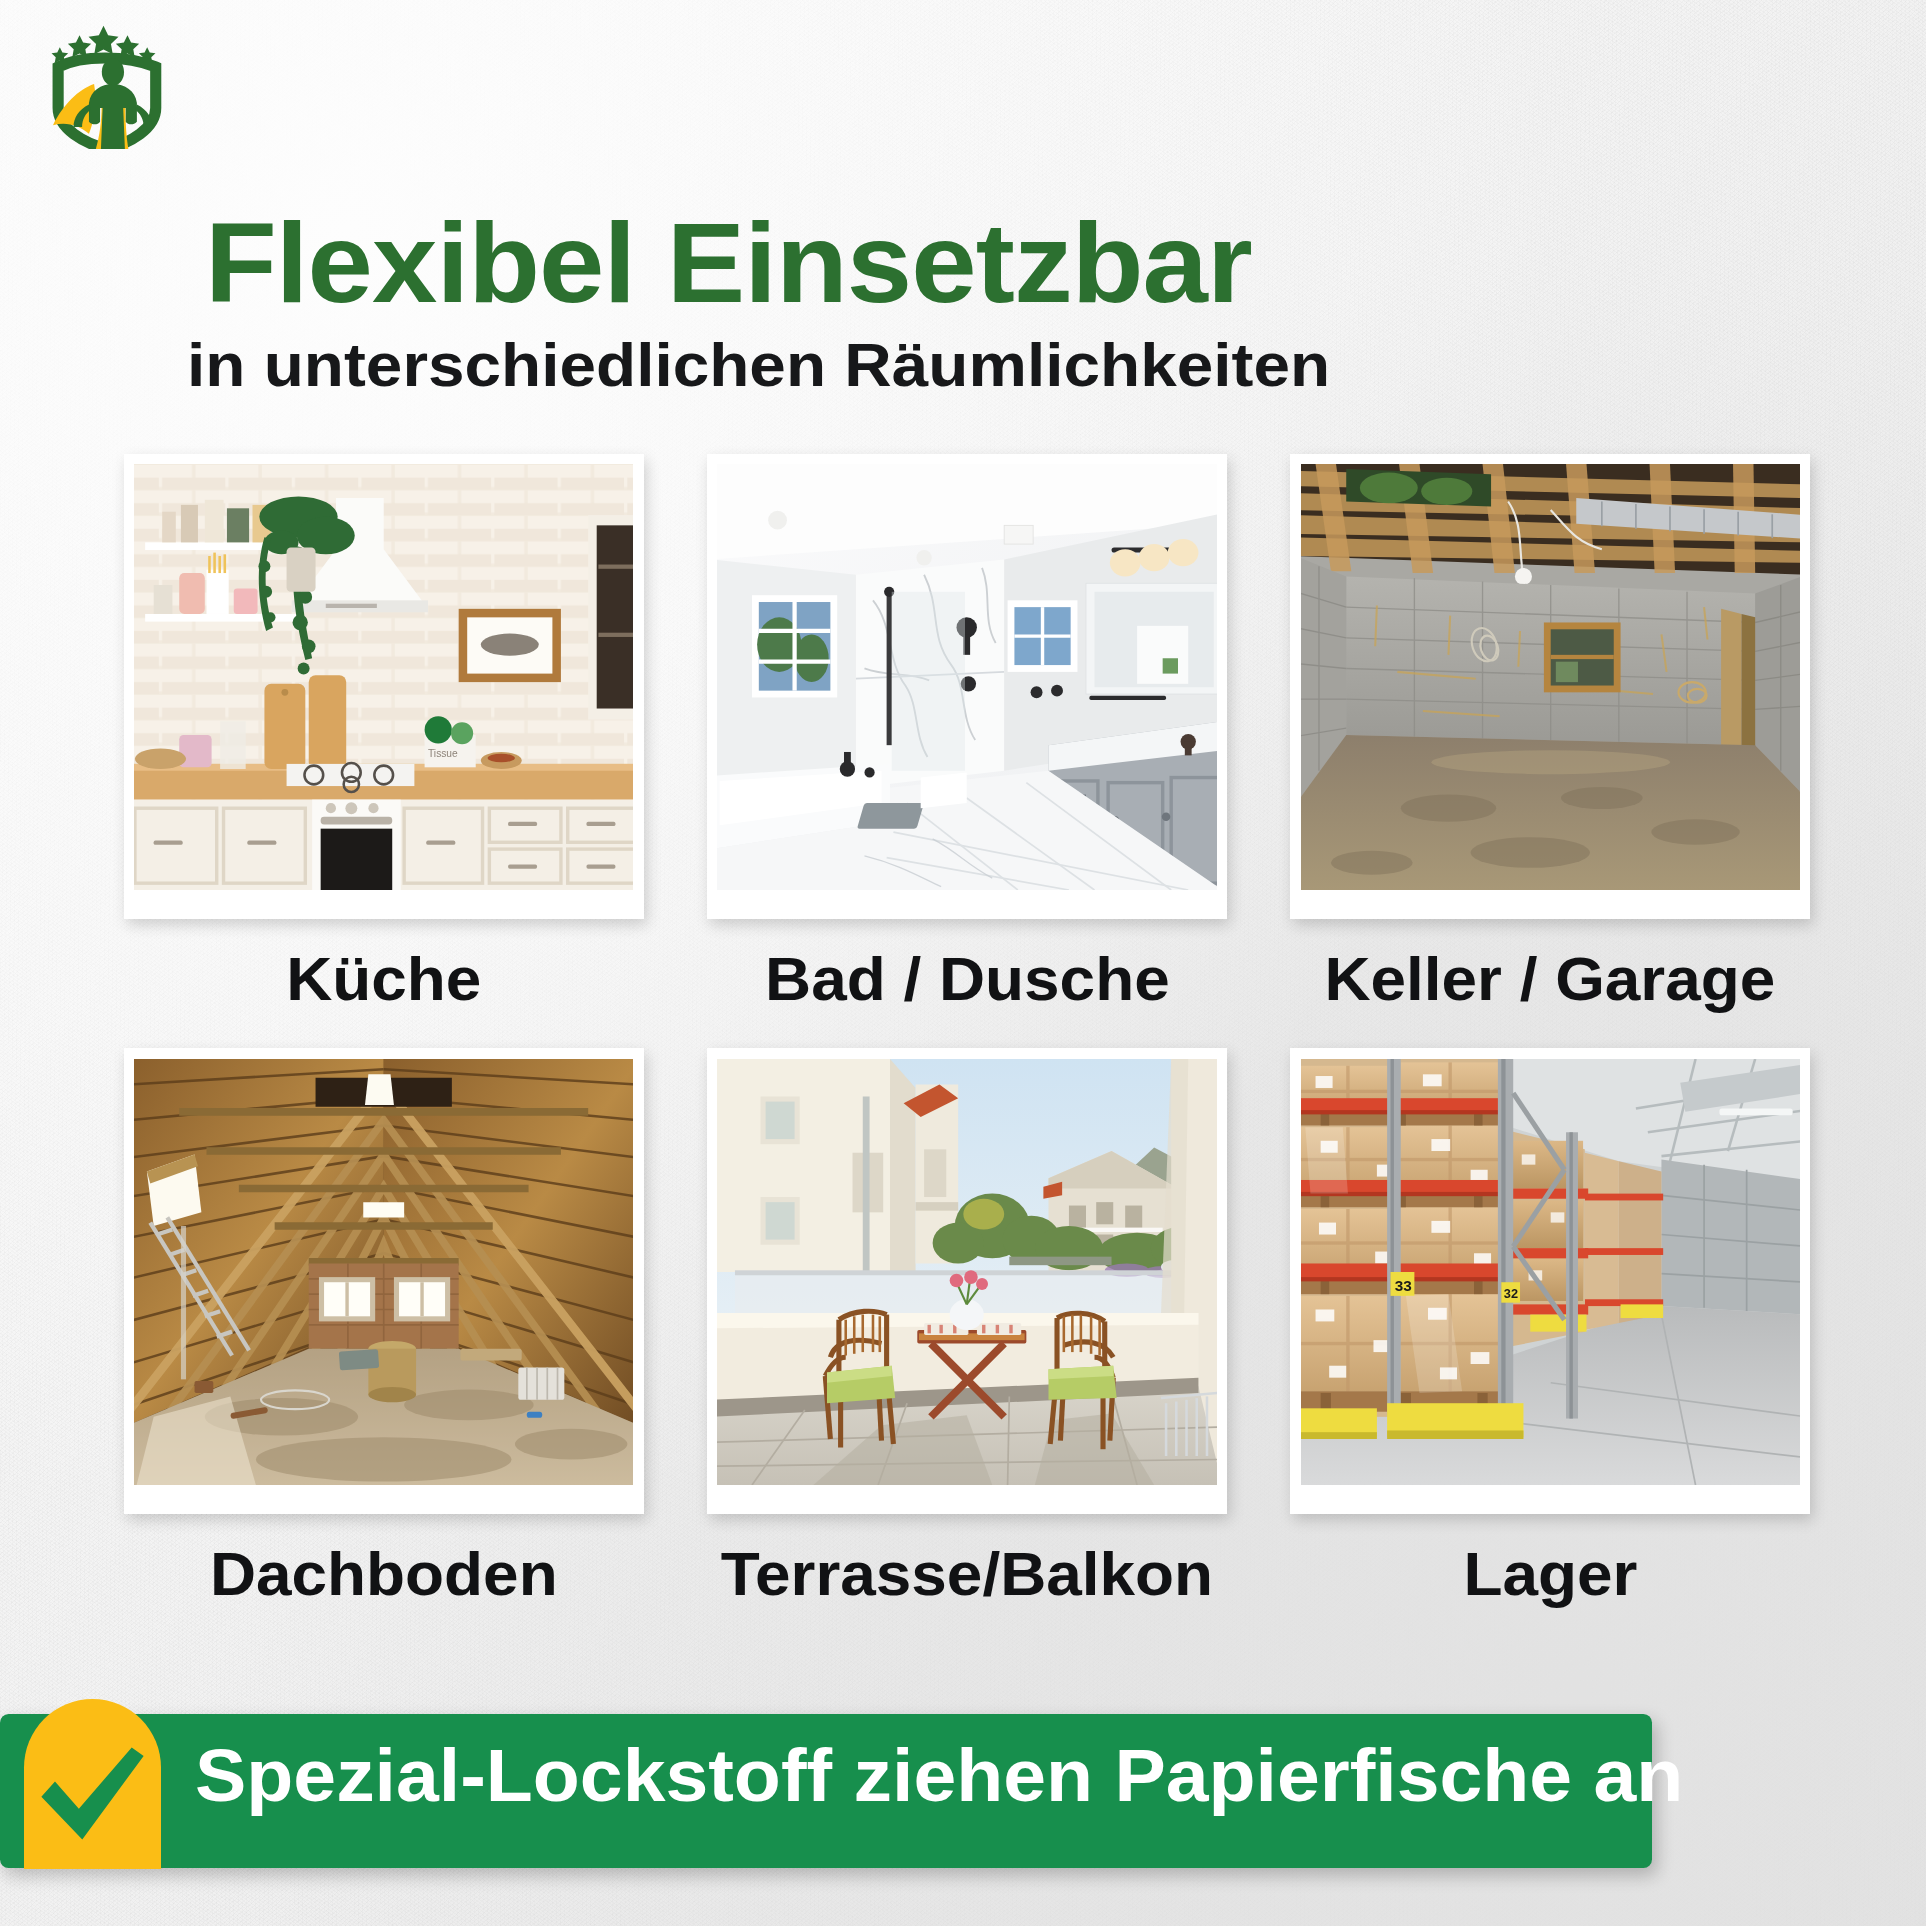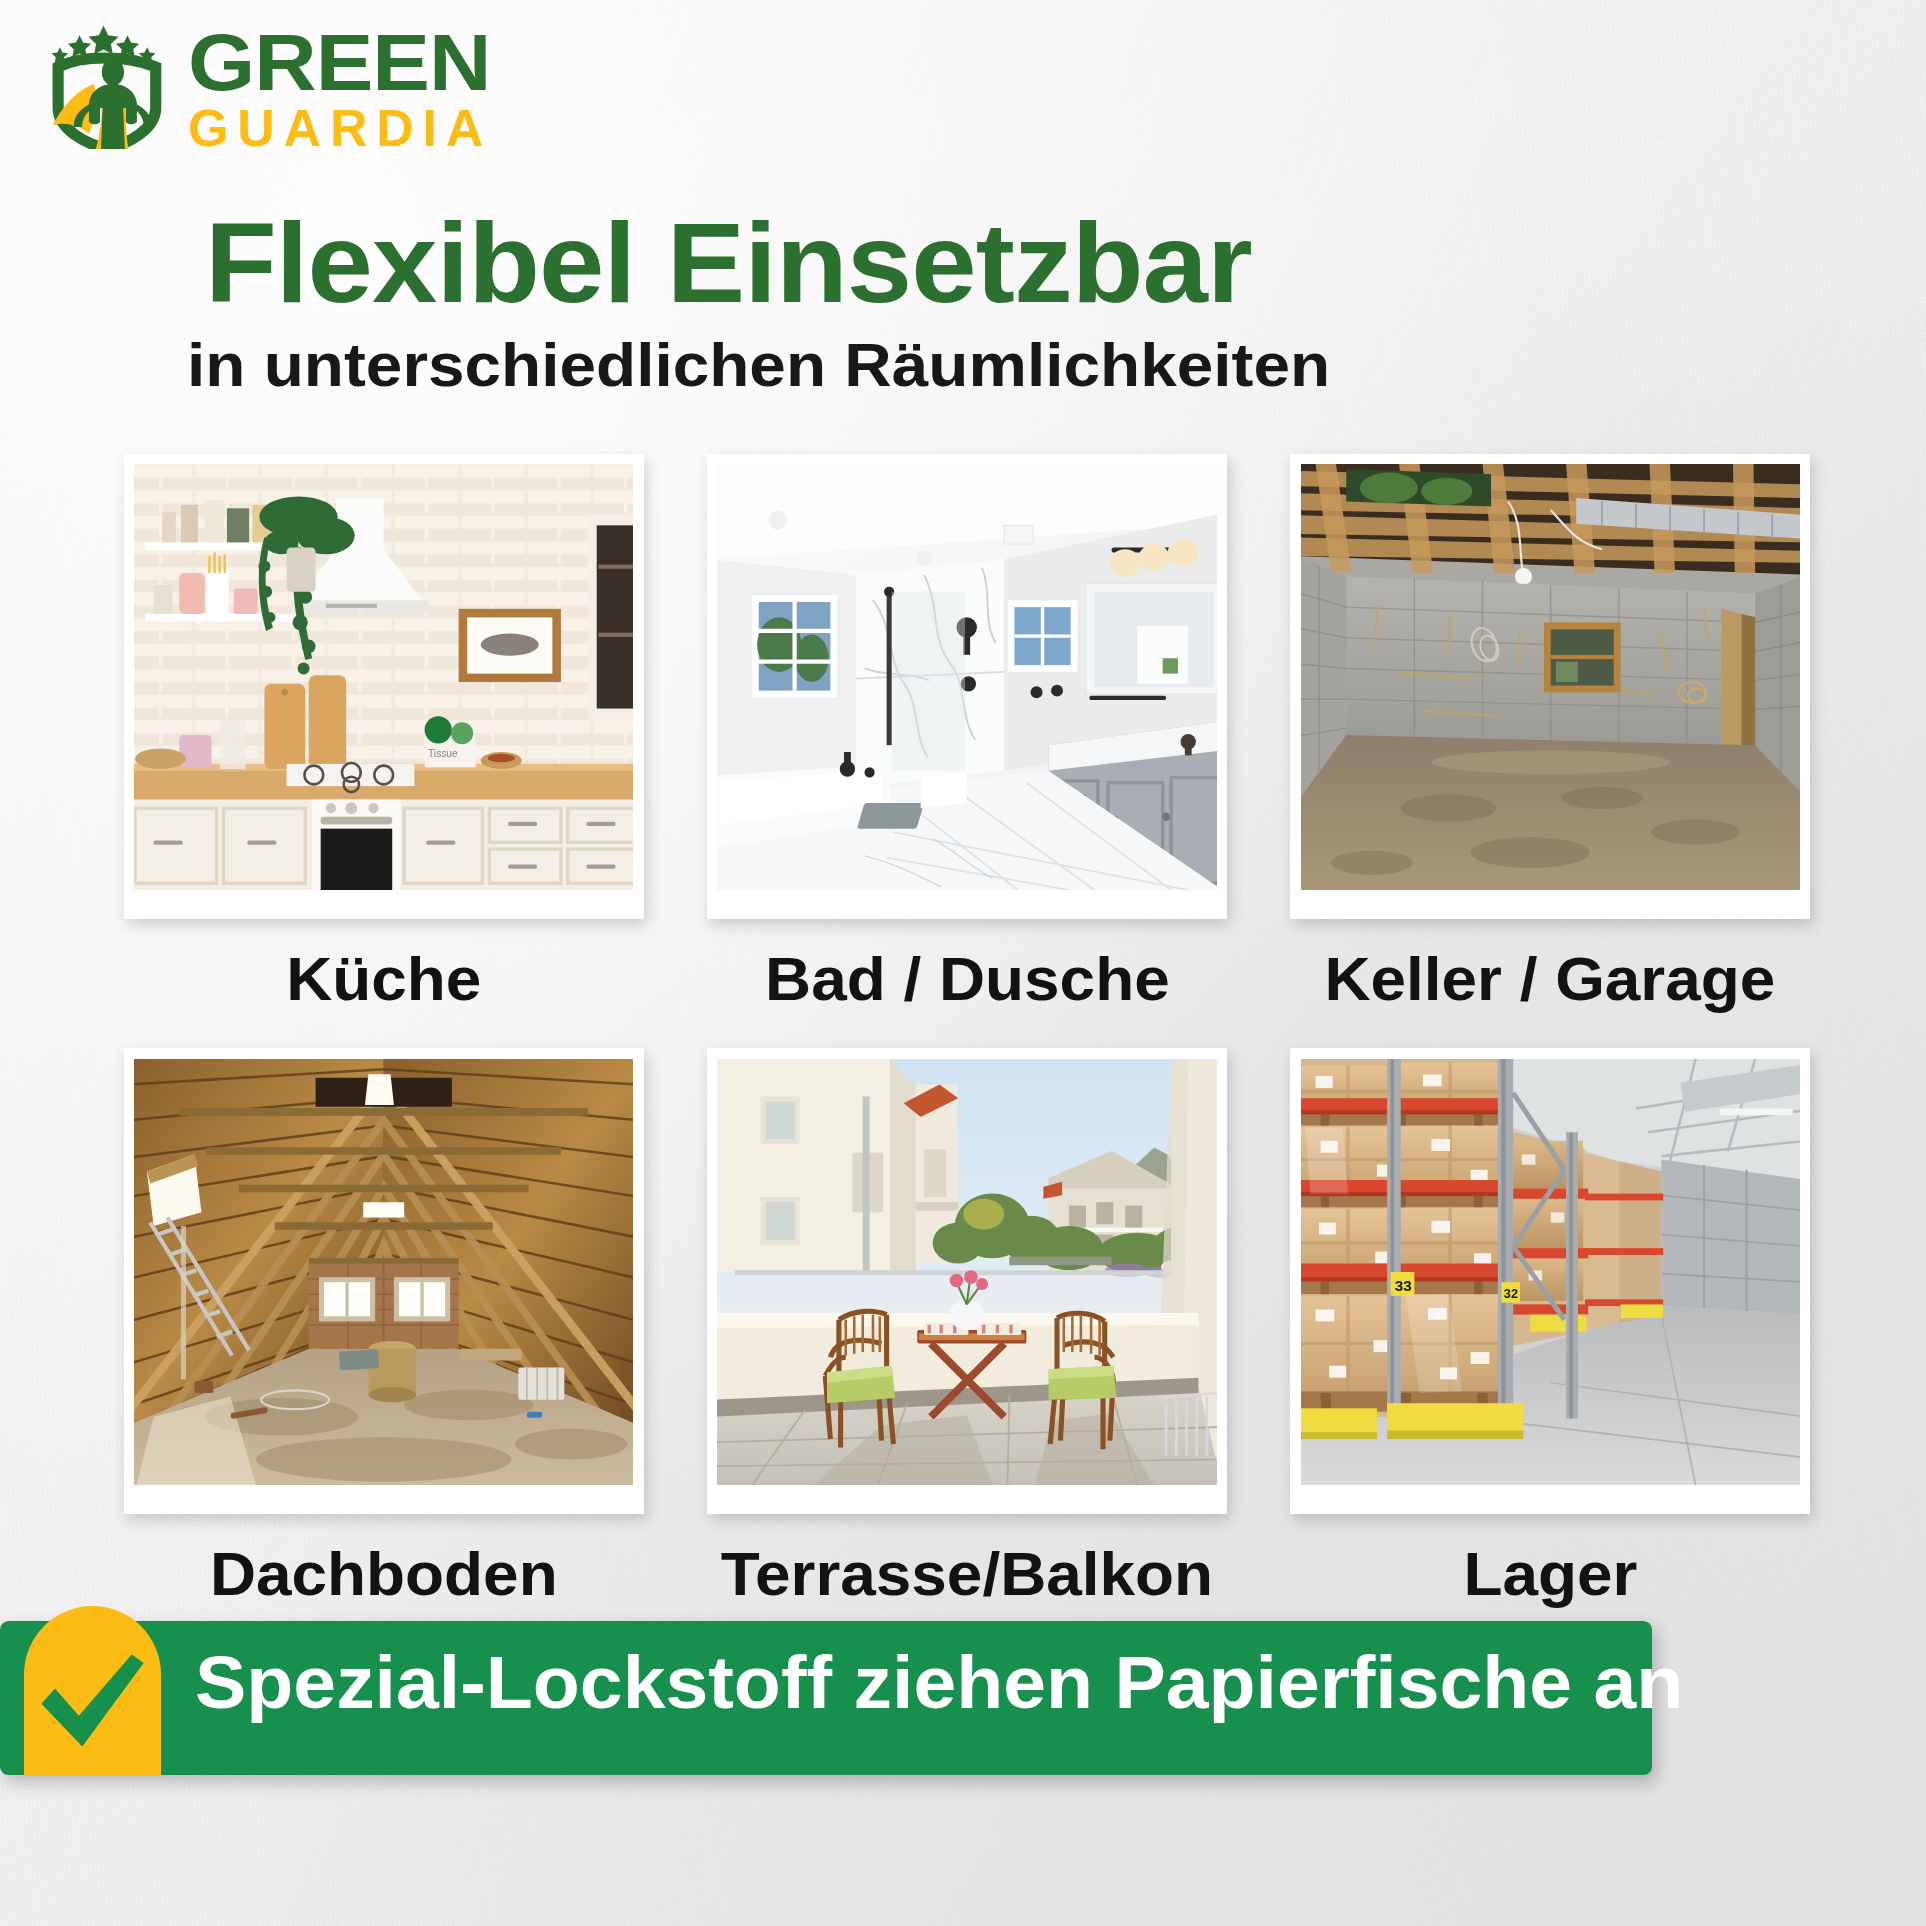--- a/index.html
+++ b/index.html
@@ -82,21 +82,21 @@
   .photo > svg { display:block; width:100%; height:100%; }
 
   .caption {
     font-family:"Liberation Sans Narrow","Liberation Sans",sans-serif;
     font-size:62px; font-weight:bold; color:#111214;
     margin-top:29px; line-height:1; white-space:nowrap;
     transform:scaleX(1.03);
   }
 
   
-  #banner-wrap { position:absolute; left:0; top:1606px; width:1652px; height:171px;text-align:center; }
+  #banner-wrap { position:absolute; left:0; top:1699px; width:1652px; height:171px;text-align:center; }
   #banner {
     position:absolute; left:0; top:15.4px;
     width:1652px; height:154px;
     background:#178f4d;
     border-radius:8.6px;
     box-shadow:4.3px 7.7px 17px rgba(0,0,0,.22);
   }
   #check-badge {
     position:absolute; left:24px; top:0px;
     width:137px; height:170px;
@@ -133,24 +133,20 @@
         <path d="M62 76 C44 82, 26 100, 14 124 C30 120, 44 124, 56 134 C62 120, 66 98, 62 76 Z" fill="#fbbd15"></path>
         <path d="M70 82 C72 108, 70 132, 64 152 L102 152 C98 126, 98 102, 100 82 Z" fill="#fbbd15"></path>
         <g fill="#2c7030">
           <ellipse cx="84" cy="62" rx="13" ry="16"></ellipse>
           <path d="M84 76 C70 76, 58 84, 56 98 L56 120 C60 124, 66 124, 69 120 L69 104 L72 104 L70 152 L98 152 L96 104 L99 104 L99 120 C102 124, 108 124, 112 120 L112 98 C110 84, 98 76, 84 76 Z"></path>
           <path d="M56 100 C44 106, 38 116, 38 126 L48 126 C48 118, 52 110, 58 106 Z"></path>
           <path d="M112 100 C124 106, 130 116, 130 126 L120 126 C120 118, 116 110, 110 106 Z"></path>
         </g>
       </svg>
     </div>
-    <div id="logo-word">
-      <div class="brand-1">GREEN</div>
-      <div class="brand-2">GUARDIA</div>
-    </div>
   </div>
 
   <div id="headline">Flexibel Einsetzbar</div>
   <div id="subheadline">in unterschiedlichen Räumlichkeiten</div>
 
   <div id="grid">
 
     <div class="cell">
       <div class="card">
         <div class="photo">

